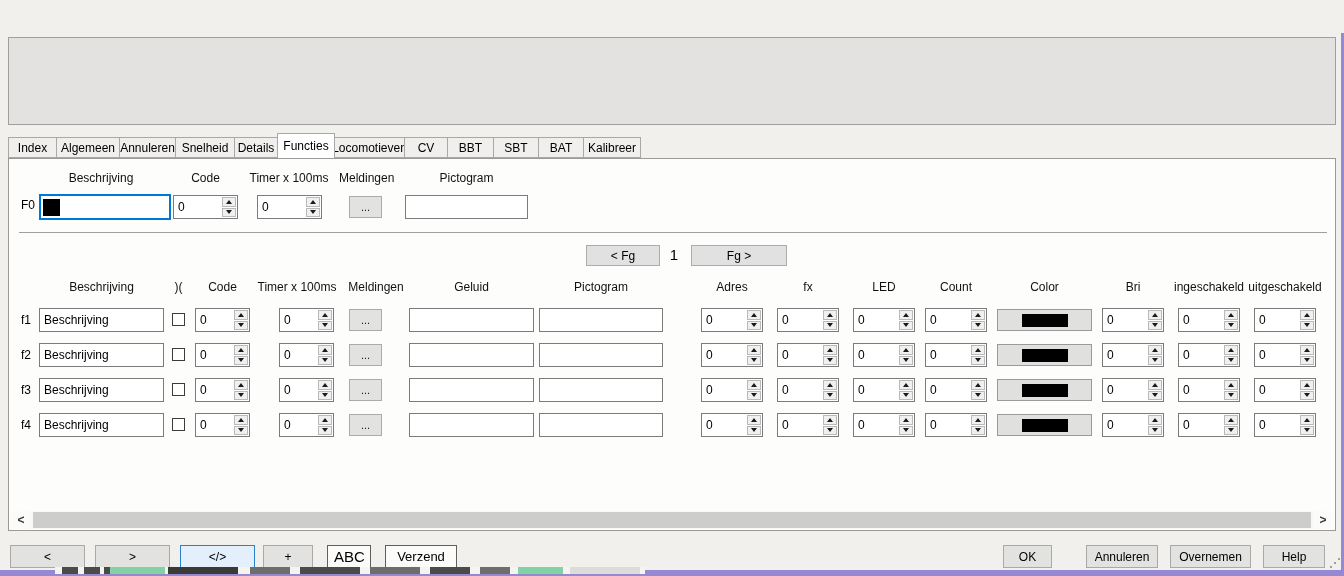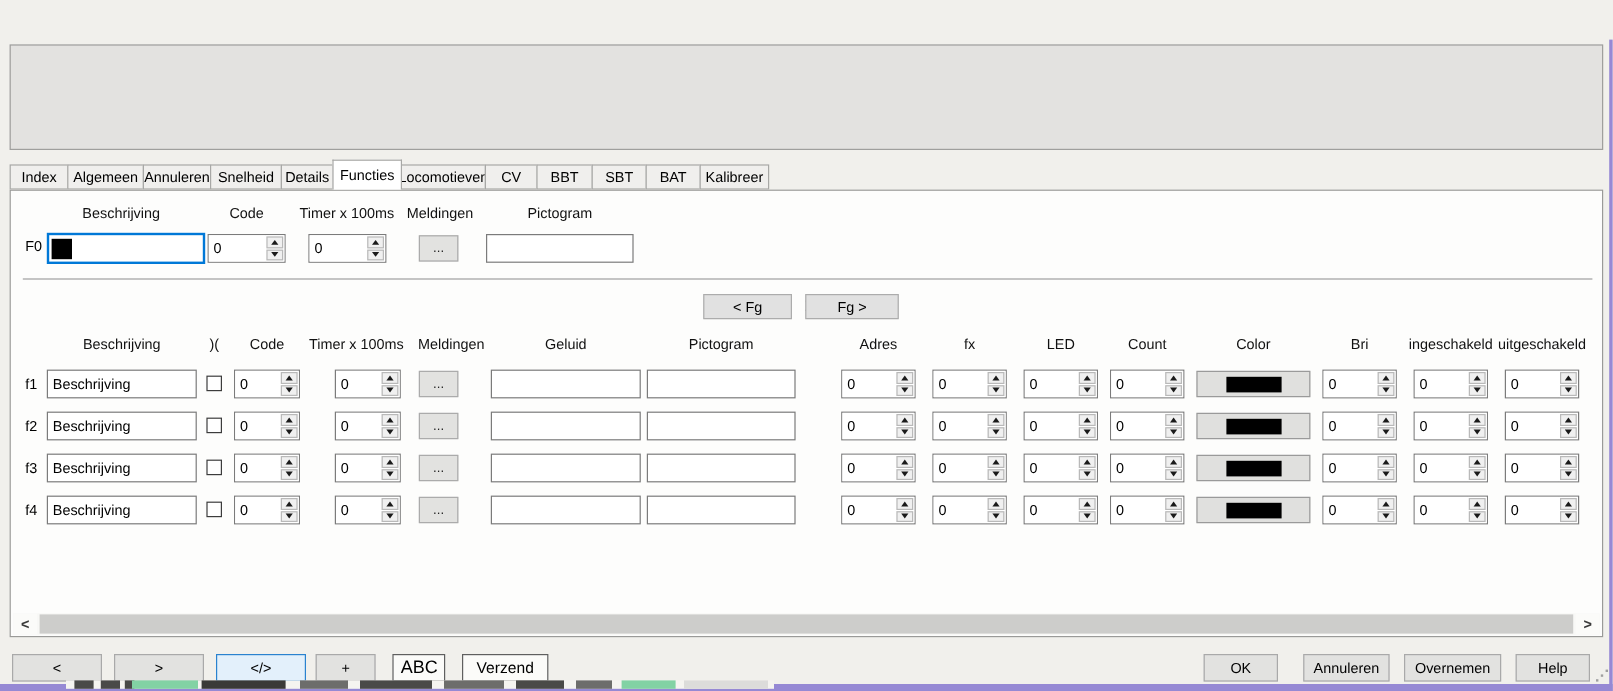--- a/index.html
+++ b/index.html
@@ -53,21 +53,21 @@
   .f0-spin{top:3px;height:26px;width:65px;border:1px solid #8a8a8a;}
   .f0-dots{left:338px;top:5px;width:37px;}
   .f0-pict-field{left:396px;width:123px;}
 
   .separator{position:absolute;left:10px;top:73px;width:1308px;border-top:1px solid #9f9f9f;}
 
   
   .pager{position:absolute;left:0;top:86px;width:100%;height:22px;text-decoration:underline;}
   .pg-btn{position:absolute;top:0;height:21px;background:#e1e1e1;border:1px solid #acacac;
     box-sizing:border-box;font-size:12px;color:#000;font-family:"Liberation Sans",sans-serif;}
-  .pg-prev{left:577px;width:74px}.pg-next{left:662px;width:78px}
+  .pg-prev{left:577px;width:74px}.pg-next{left:682px;width:96px}
   .pg-num{position:absolute;left:652px;width:26px;top:1px;text-align:center;font-size:15px;color:#000;}
 
   
   .thead{position:absolute;left:0;top:121px;width:100%;height:16px;}
   .thead .th{position:absolute;top:0;text-align:center;font-size:12px;color:#111;white-space:nowrap;}
   .h-besch{left:30px;width:125px}.h-chk{left:157px;width:25px}.h-code{left:186px;width:55px}
   .h-timer{left:244px;width:88px}.h-meld{left:337px;width:60px}.h-geluid{left:400px;width:125px}
   .h-pict{left:530px;width:124px}.h-adres{left:692px;width:62px}.h-fx{left:768px;width:62px}
   .h-led{left:844px;width:62px}.h-count{left:916px;width:62px}.h-color{left:988px;width:95px}
   .h-bri{left:1093px;width:62px}.h-in{left:1162px;width:76px}.h-uit{left:1238px;width:76px}
@@ -110,21 +110,21 @@
 
   
   .footer{position:absolute;left:0;top:545px;width:100%;height:23px;}
   .btn{position:absolute;top:0;height:23px;background:#e2e2e0;border:1px solid #a9a9a9;
     box-sizing:border-box;font-family:"Liberation Sans",sans-serif;font-size:12px;color:#000;}
   .b-prev{left:10px;width:75px}.b-next{left:95px;width:75px}
   .b-code{left:180px;width:75px;background:#e3f0fb;border:1px solid #2a82cf;}
   .b-plus{left:263px;width:50px}
   .b-abc{left:327px;width:44px;background:#fbfbf9;border:1px solid #5f5f5f;font-size:15px;}
   .b-verzend{left:385px;width:72px;background:#fbfbf9;border:1px solid #5f5f5f;font-size:13px;}
-  .b-ok{left:1003px;width:62px}.b-annuleren{left:1086px;width:72px}
+  .b-ok{left:1003px;width:49px}.b-annuleren{left:1086px;width:72px}
   .b-overnemen{left:1170px;width:81px}.b-help{left:1263px;width:62px}
 
   .grip{position:absolute;left:1330px;top:566px;width:2px;height:2px;background:#9f9f9f;
     box-shadow:4px -4px #9f9f9f,8px -8px #9f9f9f;}
 
   
   .sliver{position:absolute;left:55px;top:567px;width:590px;height:7px;background:#f5f4f0;z-index:5;}
   .frag{position:absolute;top:0;height:7px;}
   .fg1{left:7px;width:16px;background:#4a4a48}.fg2{left:29px;width:16px;background:#4a4a48}
   .fg3{left:49px;width:8px;background:#4a4a48}.fg4{left:55px;width:55px;background:#82d2a4}

